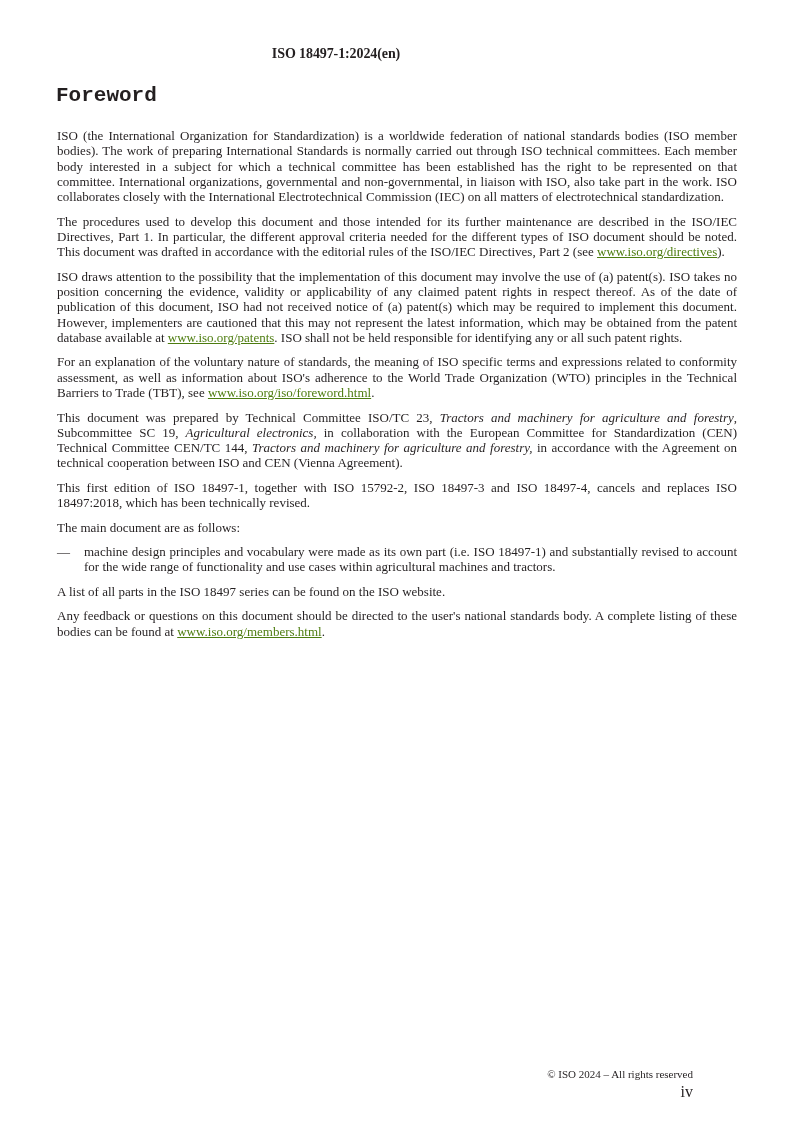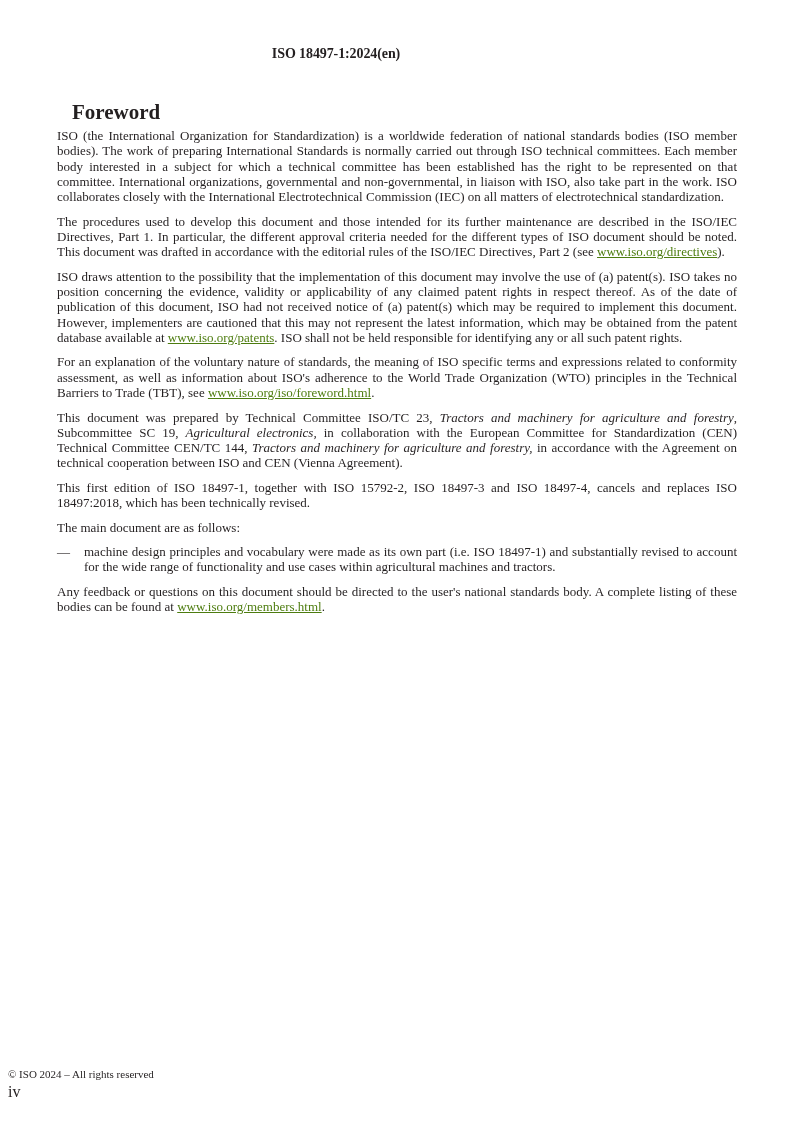--- a/index.html
+++ b/index.html
@@ -1,31 +1,31 @@
 <!DOCTYPE html>
 <html><head>
 <meta charset="utf-8">
 <style>
   html, body { margin: 0; padding: 0; background: #ffffff; }
   body { width: 793px; height: 1122px; position: relative; overflow: hidden;
          font-family: "DejaVu Serif", "Liberation Serif", serif; color: #231f20; }
   .header { position: absolute; top: 46px; left: 0; width: 672px; text-align: center;
             font-family: "Liberation Serif", serif; font-weight: bold; font-size: 14px; letter-spacing: -0.1px; }
-  .title { position: absolute; top: 84px; left: 56px; font-family: Liberation Serif, serif;
-           font-weight: bold; font-size: 21px; margin: 16px; }
+  .title { position: absolute; top: 84px; left: 56px; font-family: Liberation Mono, monospace;
+           font-weight: bold; font-size: 21px; margin: 0; }
   .body { position: absolute; top: 128px; left: 57px; width: 680px;
           font-family: "Liberation Serif", serif; font-size: 13px; line-height: 15.3px; }
   .body p { margin: 0 0 9.2px 0; text-align: justify; }
   .body a { color: #4d7c0f; text-decoration: underline; }
   .body i { font-style: italic; }
   .list { margin: 0 0 9.2px 0; padding: 0; list-style: none; }
   .list li { position: relative; padding-left: 27px; text-align: justify; }
   .list li .dash { position: absolute; left: 0; top: 0; }
-  .footer { position: absolute; top: 1066px; left: 0; width: 693px; text-align: left;
-            font-family: "Liberation Serif", serif; font-size: 11px; line-height: 17px; margin-left: 8px; }
+  .footer { position: absolute; top: 1066px; left: 0; width: 693px; text-align: right;
+            font-family: "Liberation Serif", serif; font-size: 11px; line-height: 17px; }
   .pagenum { font-size: 16px; }
 </style>
 </head>
 <body>
 
 <div class="header">ISO 18497-1:2024(en)</div>
 
 <h1 class="title">Foreword</h1>
 
 <div class="body">
@@ -41,20 +41,21 @@
   <p><span>This document was prepared by Technical Committee ISO/TC 23, </span><i>Tractors and machinery for agriculture and forestry</i><span>, Subcommittee SC 19, </span><i>Agricultural electronics,</i><span> in collaboration with the European Committee for Standardization (CEN) Technical Committee CEN/TC 144, </span><i>Tractors and machinery for agriculture and forestry,</i><span> in accordance with the Agreement on technical cooperation between ISO and CEN (Vienna Agreement).</span></p>
 
   <p>This first edition of ISO 18497-1, together with ISO 15792-2, ISO 18497-3 and ISO 18497-4, cancels and replaces ISO 18497:2018, which has been technically revised.</p>
 
   <p>The main document are as follows:</p>
 
   <ul class="list">
     <li><span class="dash">—</span><span>machine design principles and vocabulary were made as its own part (i.e. ISO 18497-1) and substantially revised to account for the wide range of functionality and use cases within agricultural machines and tractors.</span></li>
   </ul>
 
+  <p>A list of all parts in the ISO 18497 series can be found on the ISO website.</p>
 
   <p><span>Any feedback or questions on this document should be directed to the user's national standards body. A complete listing of these bodies can be found at </span><a>www.iso.org/members.html</a><span>.</span></p>
 </div>
 
 <div class="footer">
   <div>© ISO 2024 – All rights reserved</div>
   <div class="pagenum">iv</div>
 </div>
 
 </body></html>

